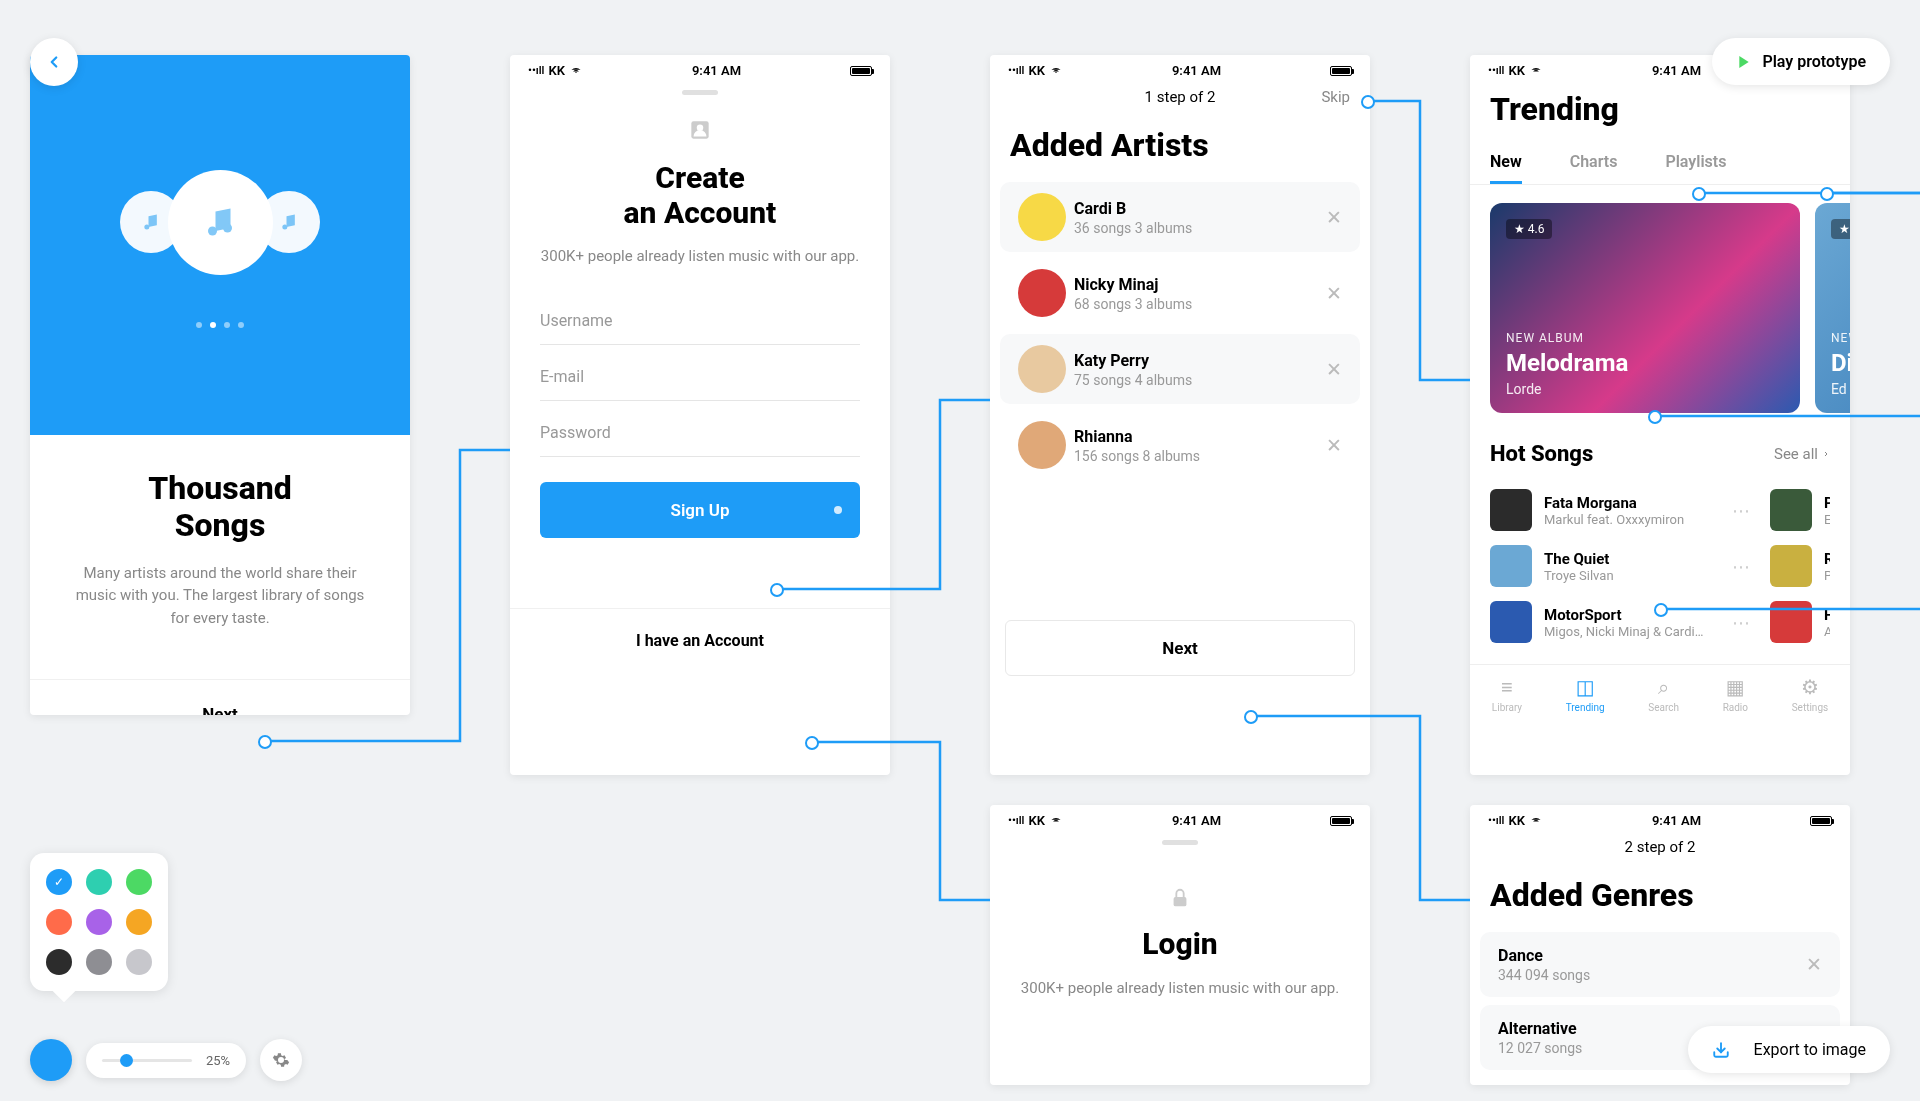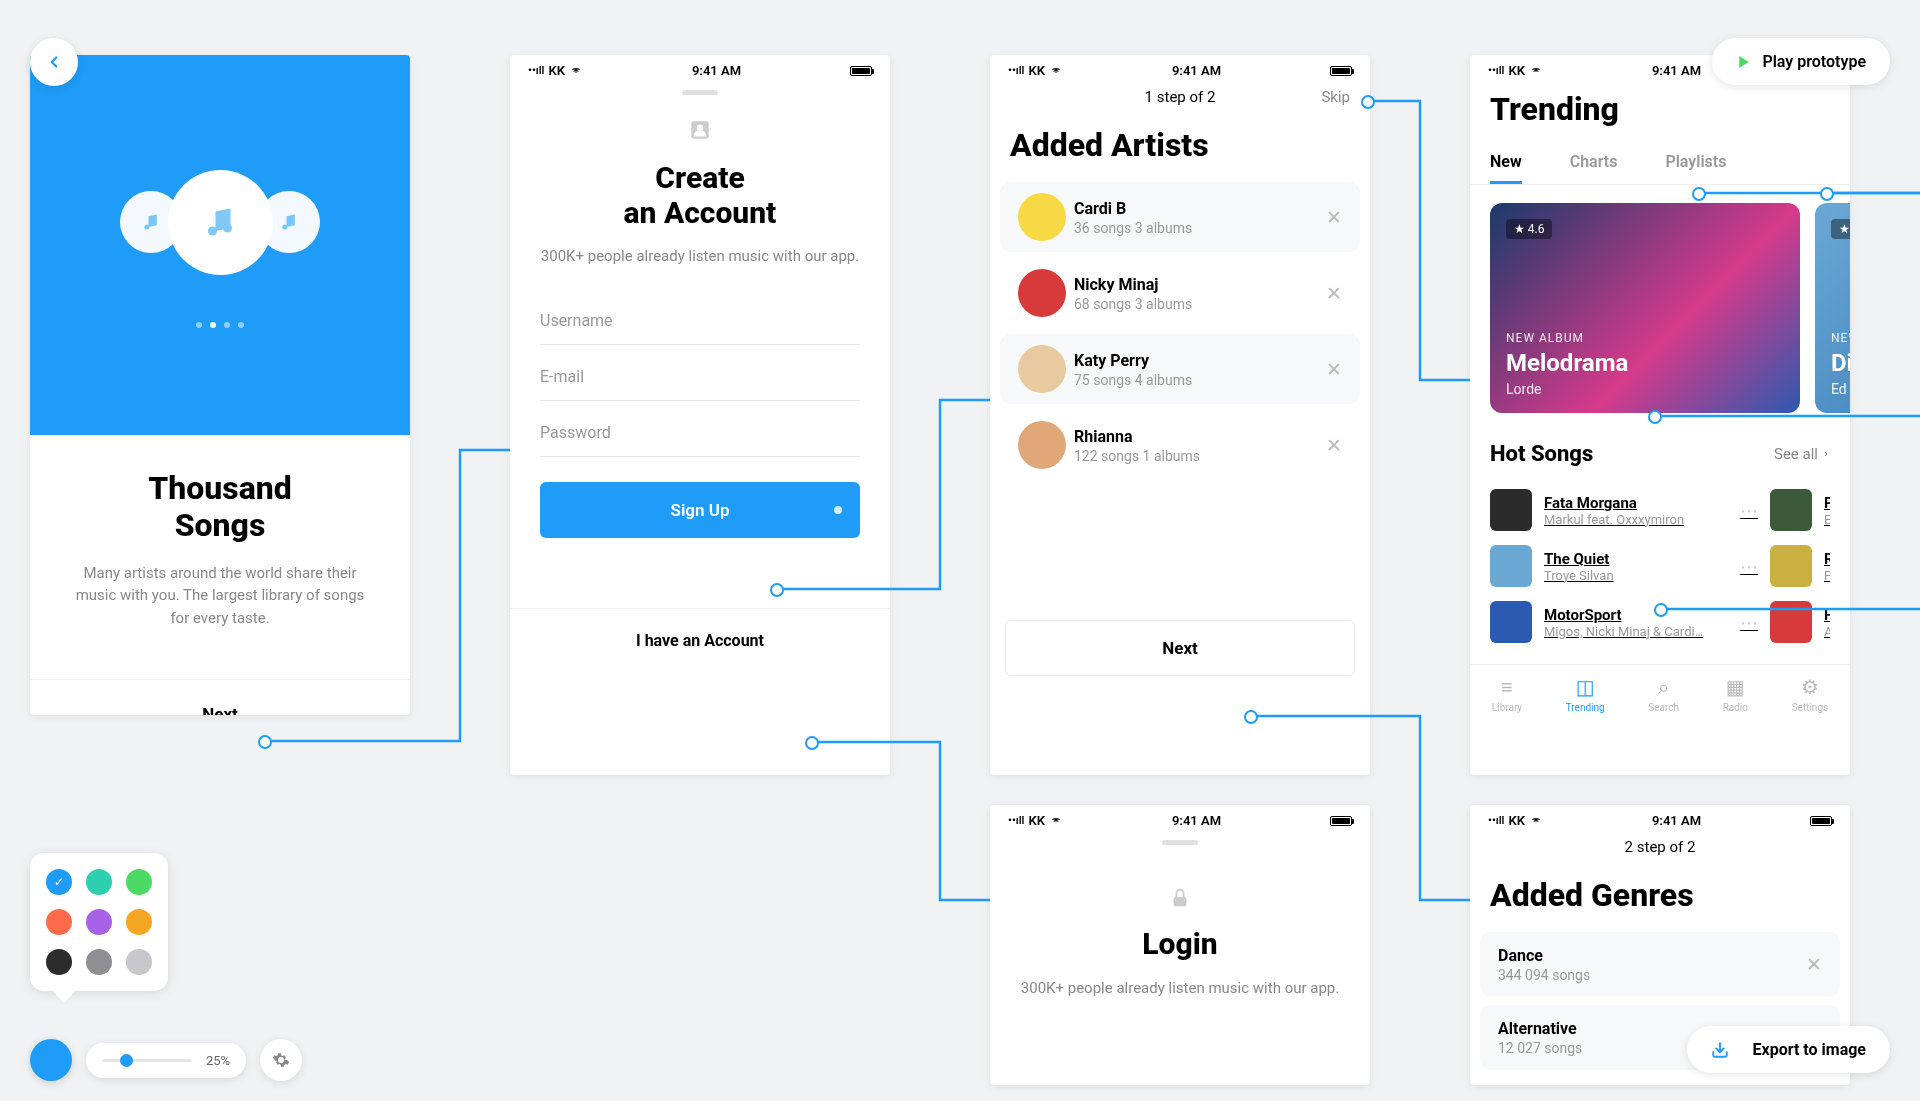--- a/index.html
+++ b/index.html
@@ -63,21 +63,21 @@
 .tab.active { color: #000; font-weight: 700; border-bottom: 3px solid #1e9cf7; }
 .album-scroll { display: flex; gap: 15px; padding: 18px 20px; overflow: hidden; }
 .album-card { width: 310px; height: 210px; border-radius: 12px; position: relative; flex-shrink: 0; color: #fff; padding: 16px; display: flex; flex-direction: column; justify-content: space-between; }
 .album-rating { background: rgba(0,0,0,0.4); padding: 3px 8px; border-radius: 4px; font-size: 12px; display: inline-flex; align-items: center; gap: 3px; align-self: flex-start; }
 .album-label { font-size: 12px; letter-spacing: 1px; opacity: 0.9; }
 .album-name { font-size: 24px; font-weight: 700; margin-top: 4px; }
 .album-artist { font-size: 14px; opacity: 0.9; margin-top: 4px; }
 .section-header { display: flex; justify-content: space-between; align-items: center; padding: 10px 20px; }
 .section-title { font-size: 22px; font-weight: 800; }
 .see-all { color: #888; font-size: 15px; display: flex; align-items: center; gap: 4px; }
-.song-list { display: flex; padding: 6px 20px; gap: 12px; text-decoration: underline; }
+.song-list { display: flex; padding: 6px 20px; gap: 20px; }
 .song-col { flex: 1; min-width: 0; }
 .song-row { display: flex; align-items: center; gap: 12px; padding: 7px 0; }
 .song-cover { width: 42px; height: 42px; border-radius: 6px; flex-shrink: 0; }
 .song-info { flex: 1; min-width: 0; }
 .song-name { font-weight: 700; font-size: 15px; white-space: nowrap; overflow: hidden; text-overflow: ellipsis; }
 .song-artist { color: #999; font-size: 13px; white-space: nowrap; overflow: hidden; text-overflow: ellipsis; }
 .song-more { color: #ccc; font-size: 18px; }
 .bottom-nav { display: flex; justify-content: space-around; padding: 10px 0 8px 0; border-top: 1px solid #eee; margin-top: 8px; }
 .nav-item { display: flex; flex-direction: column; align-items: center; gap: 3px; font-size: 10px; color: #bbb; }
 .nav-item.active { color: #1e9cf7; }
@@ -87,21 +87,21 @@
 .lock-icon { color: #ccc; margin-bottom: 14px; display: inline-block; }
 
 
 .genre-row { display: flex; justify-content: space-between; align-items: center; padding: 14px 18px; margin: 0 10px 8px 10px; background: #f7f8f9; border-radius: 10px; }
 .genre-name { font-weight: 700; font-size: 16px; }
 .genre-meta { color: #999; font-size: 14px; margin-top: 2px; }
 
 
 .back-btn { position: absolute; top: 38px; left: 30px; width: 48px; height: 48px; background: #fff; border-radius: 50%; display: flex; align-items: center; justify-content: center; box-shadow: 0 2px 10px rgba(0,0,0,0.1); cursor: pointer; z-index: 100; }
 .play-proto { position: absolute; top: 38px; right: 30px; background: #fff; padding: 14px 24px; border-radius: 28px; display: flex; align-items: center; gap: 10px; font-weight: 600; box-shadow: 0 2px 10px rgba(0,0,0,0.1); cursor: pointer; z-index: 100; }
-.export-btn { position: absolute; bottom: 28px; right: 30px; background: #fff; padding: 14px 24px; border-radius: 28px; display: flex; align-items: center; gap: 24px; font-weight: 700; box-shadow: 0 2px 10px rgba(0,0,0,0.1); cursor: pointer; z-index: 100; }
+.export-btn { position: absolute; bottom: 28px; right: 30px; background: #fff; padding: 14px 24px; border-radius: 28px; display: flex; align-items: center; gap: 24px; font-weight: 400; box-shadow: 0 2px 10px rgba(0,0,0,0.1); cursor: pointer; z-index: 100; }
 
 
 .palette { position: absolute; bottom: 110px; left: 30px; background: #fff; padding: 16px; border-radius: 14px; box-shadow: 0 2px 12px rgba(0,0,0,0.1); z-index: 100; }
 .palette::after { content: ""; position: absolute; bottom: -8px; left: 26px; width: 16px; height: 16px; background: #fff; transform: rotate(45deg); }
 .palette-grid { display: grid; grid-template-columns: repeat(3, 26px); gap: 14px; }
 .swatch { width: 26px; height: 26px; border-radius: 50%; cursor: pointer; display: flex; align-items: center; justify-content: center; color: #fff; font-size: 12px; }
 .toolbar { position: absolute; bottom: 20px; left: 30px; display: flex; align-items: center; gap: 14px; z-index: 100; }
 .color-btn { width: 42px; height: 42px; background: #1e9cf7; border-radius: 50%; box-shadow: 0 2px 8px rgba(0,0,0,0.15); cursor: pointer; }
 .zoom-ctrl { background: #fff; padding: 10px 16px; border-radius: 22px; display: flex; align-items: center; gap: 14px; box-shadow: 0 2px 8px rgba(0,0,0,0.1); }
 .slider-track { width: 90px; height: 3px; background: #e5e5e5; border-radius: 2px; position: relative; }
@@ -281,21 +281,21 @@
     <div class="artist-info">
       <div class="artist-name">Katy Perry</div>
       <div class="artist-meta">75 songs 4 albums</div>
     </div>
     <div class="close-x">✕</div>
       </div>
       <div class="artist-row">
     <div class="artist-avatar" style="background:#e0a878;"></div>
     <div class="artist-info">
       <div class="artist-name">Rhianna</div>
-      <div class="artist-meta">122 songs 1 albums</div>
+      <div class="artist-meta">156 songs 8 albums</div>
     </div>
     <div class="close-x">✕</div>
       </div>
     </div>
   <div class="next-btn">Next</div>
 </div>
 
 <div class="phone" style="left: 1470px; top: 55px; height: 720px;">
   <div class="status-bar">
     <div class="status-left">

